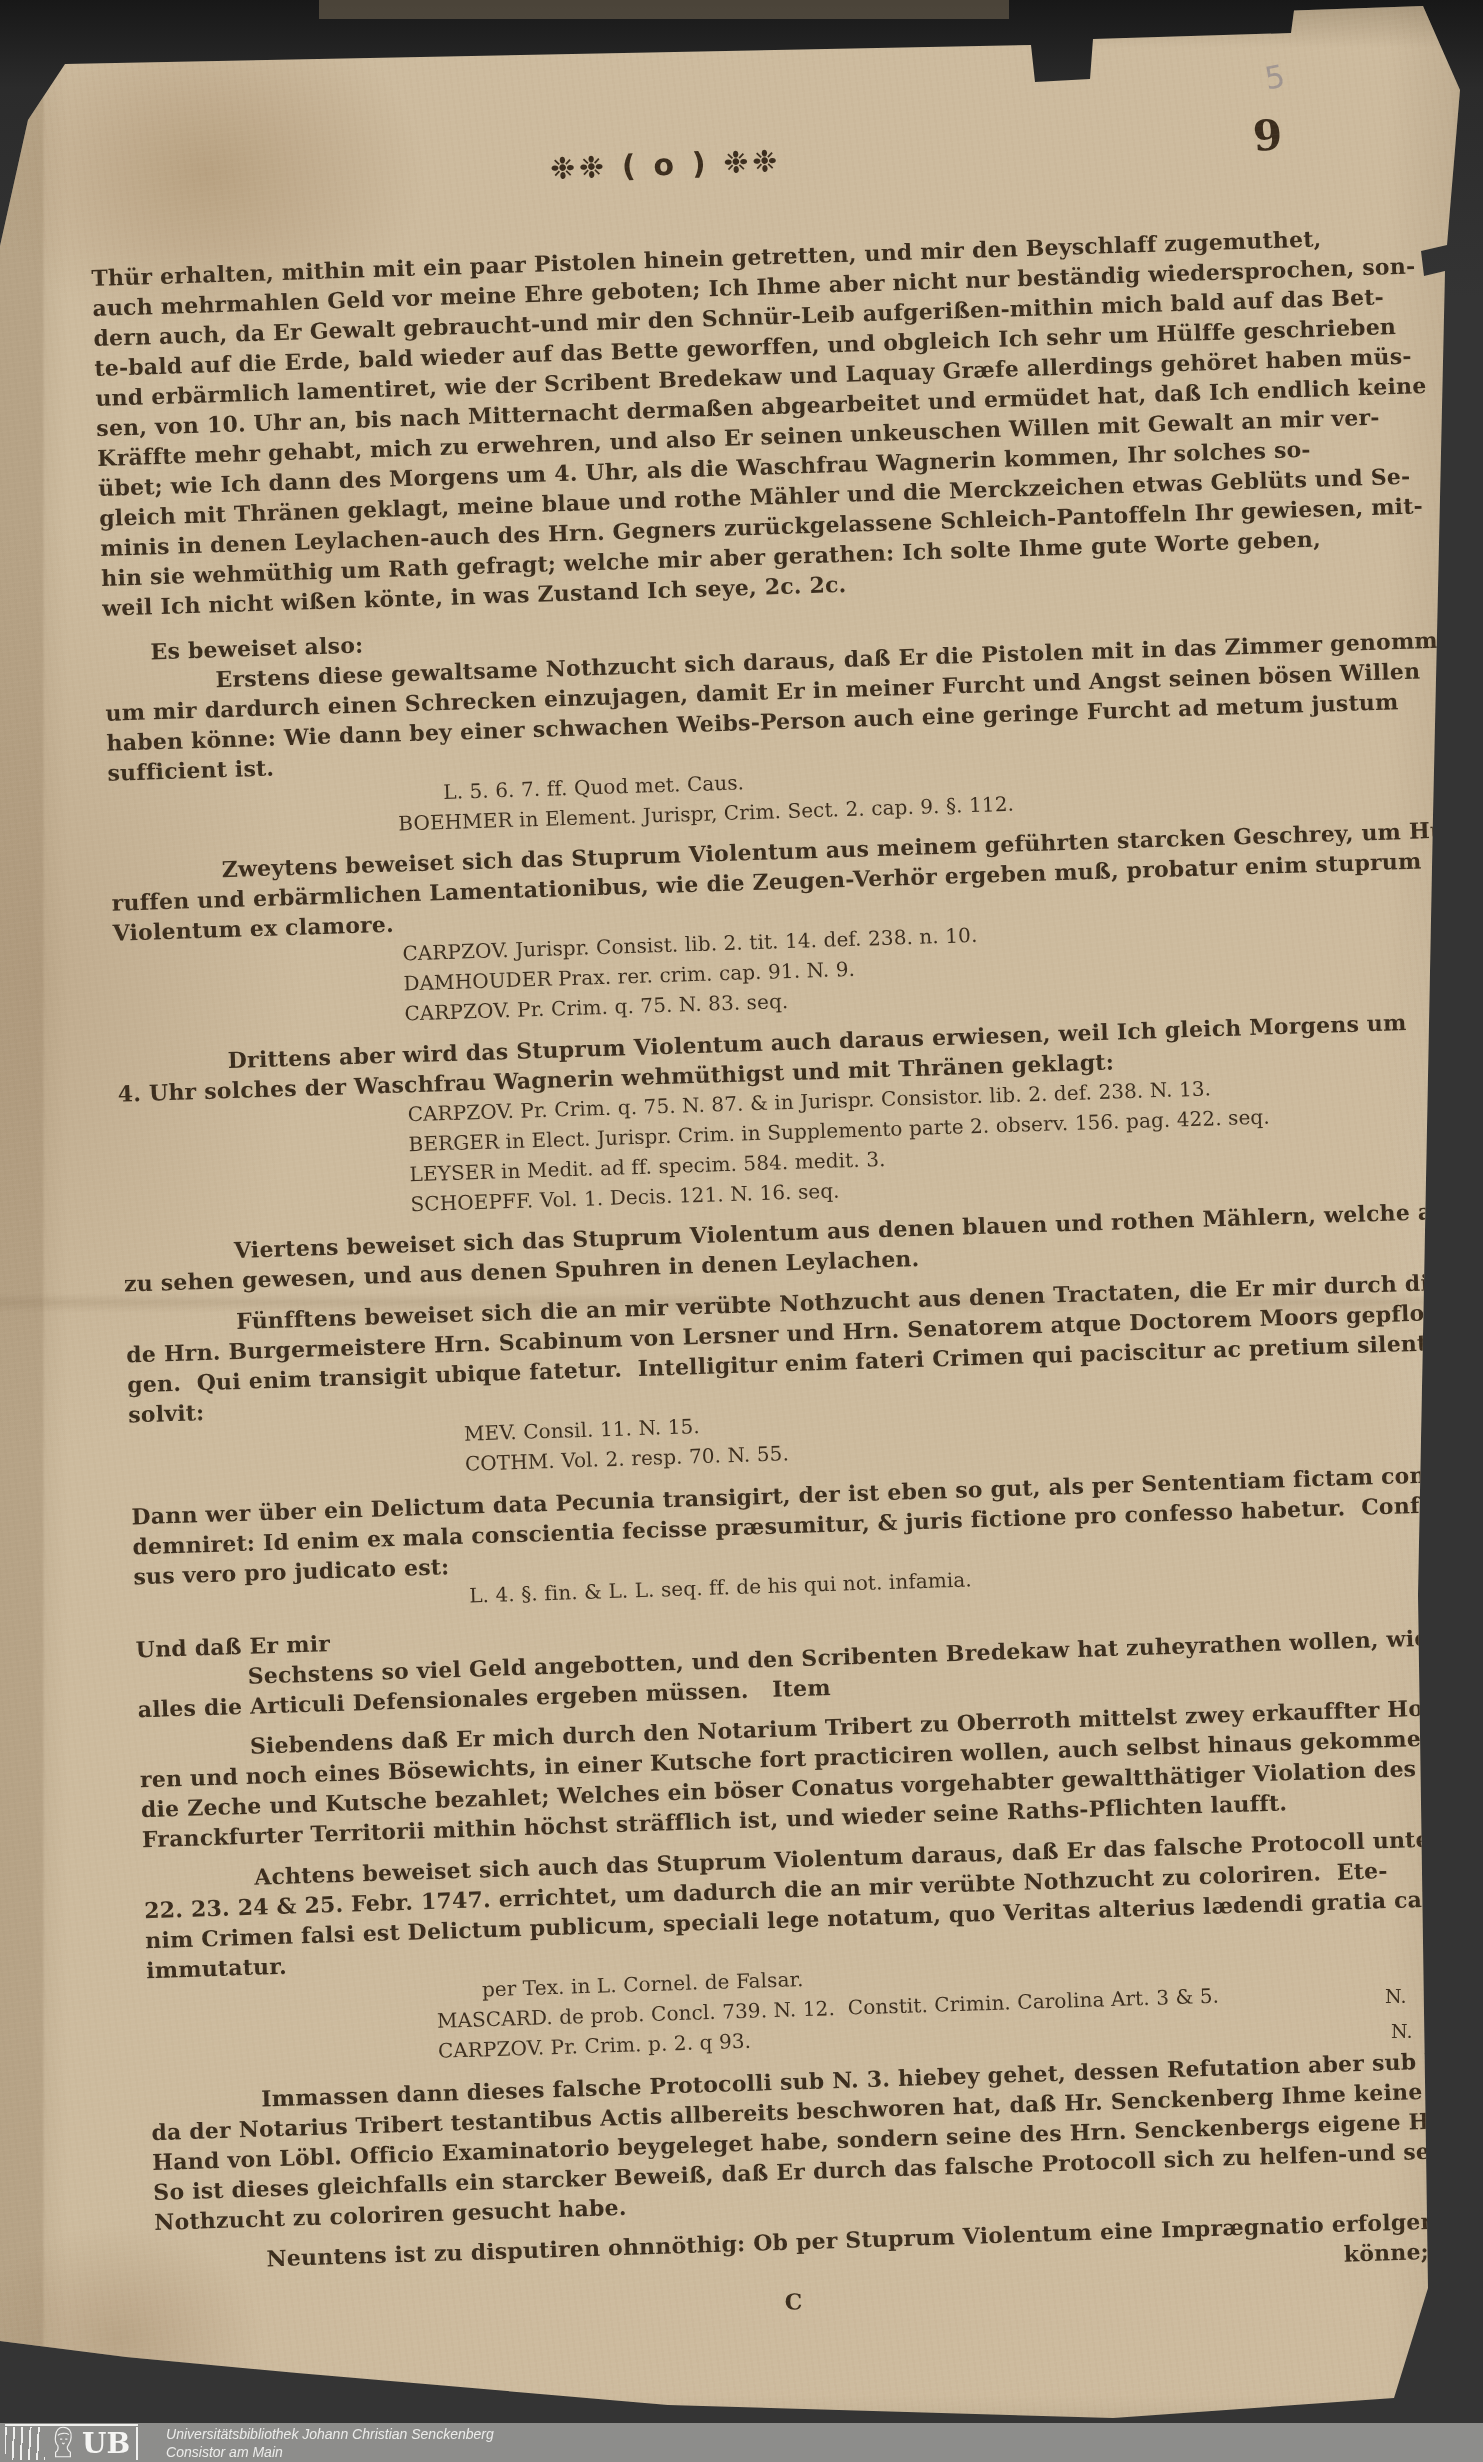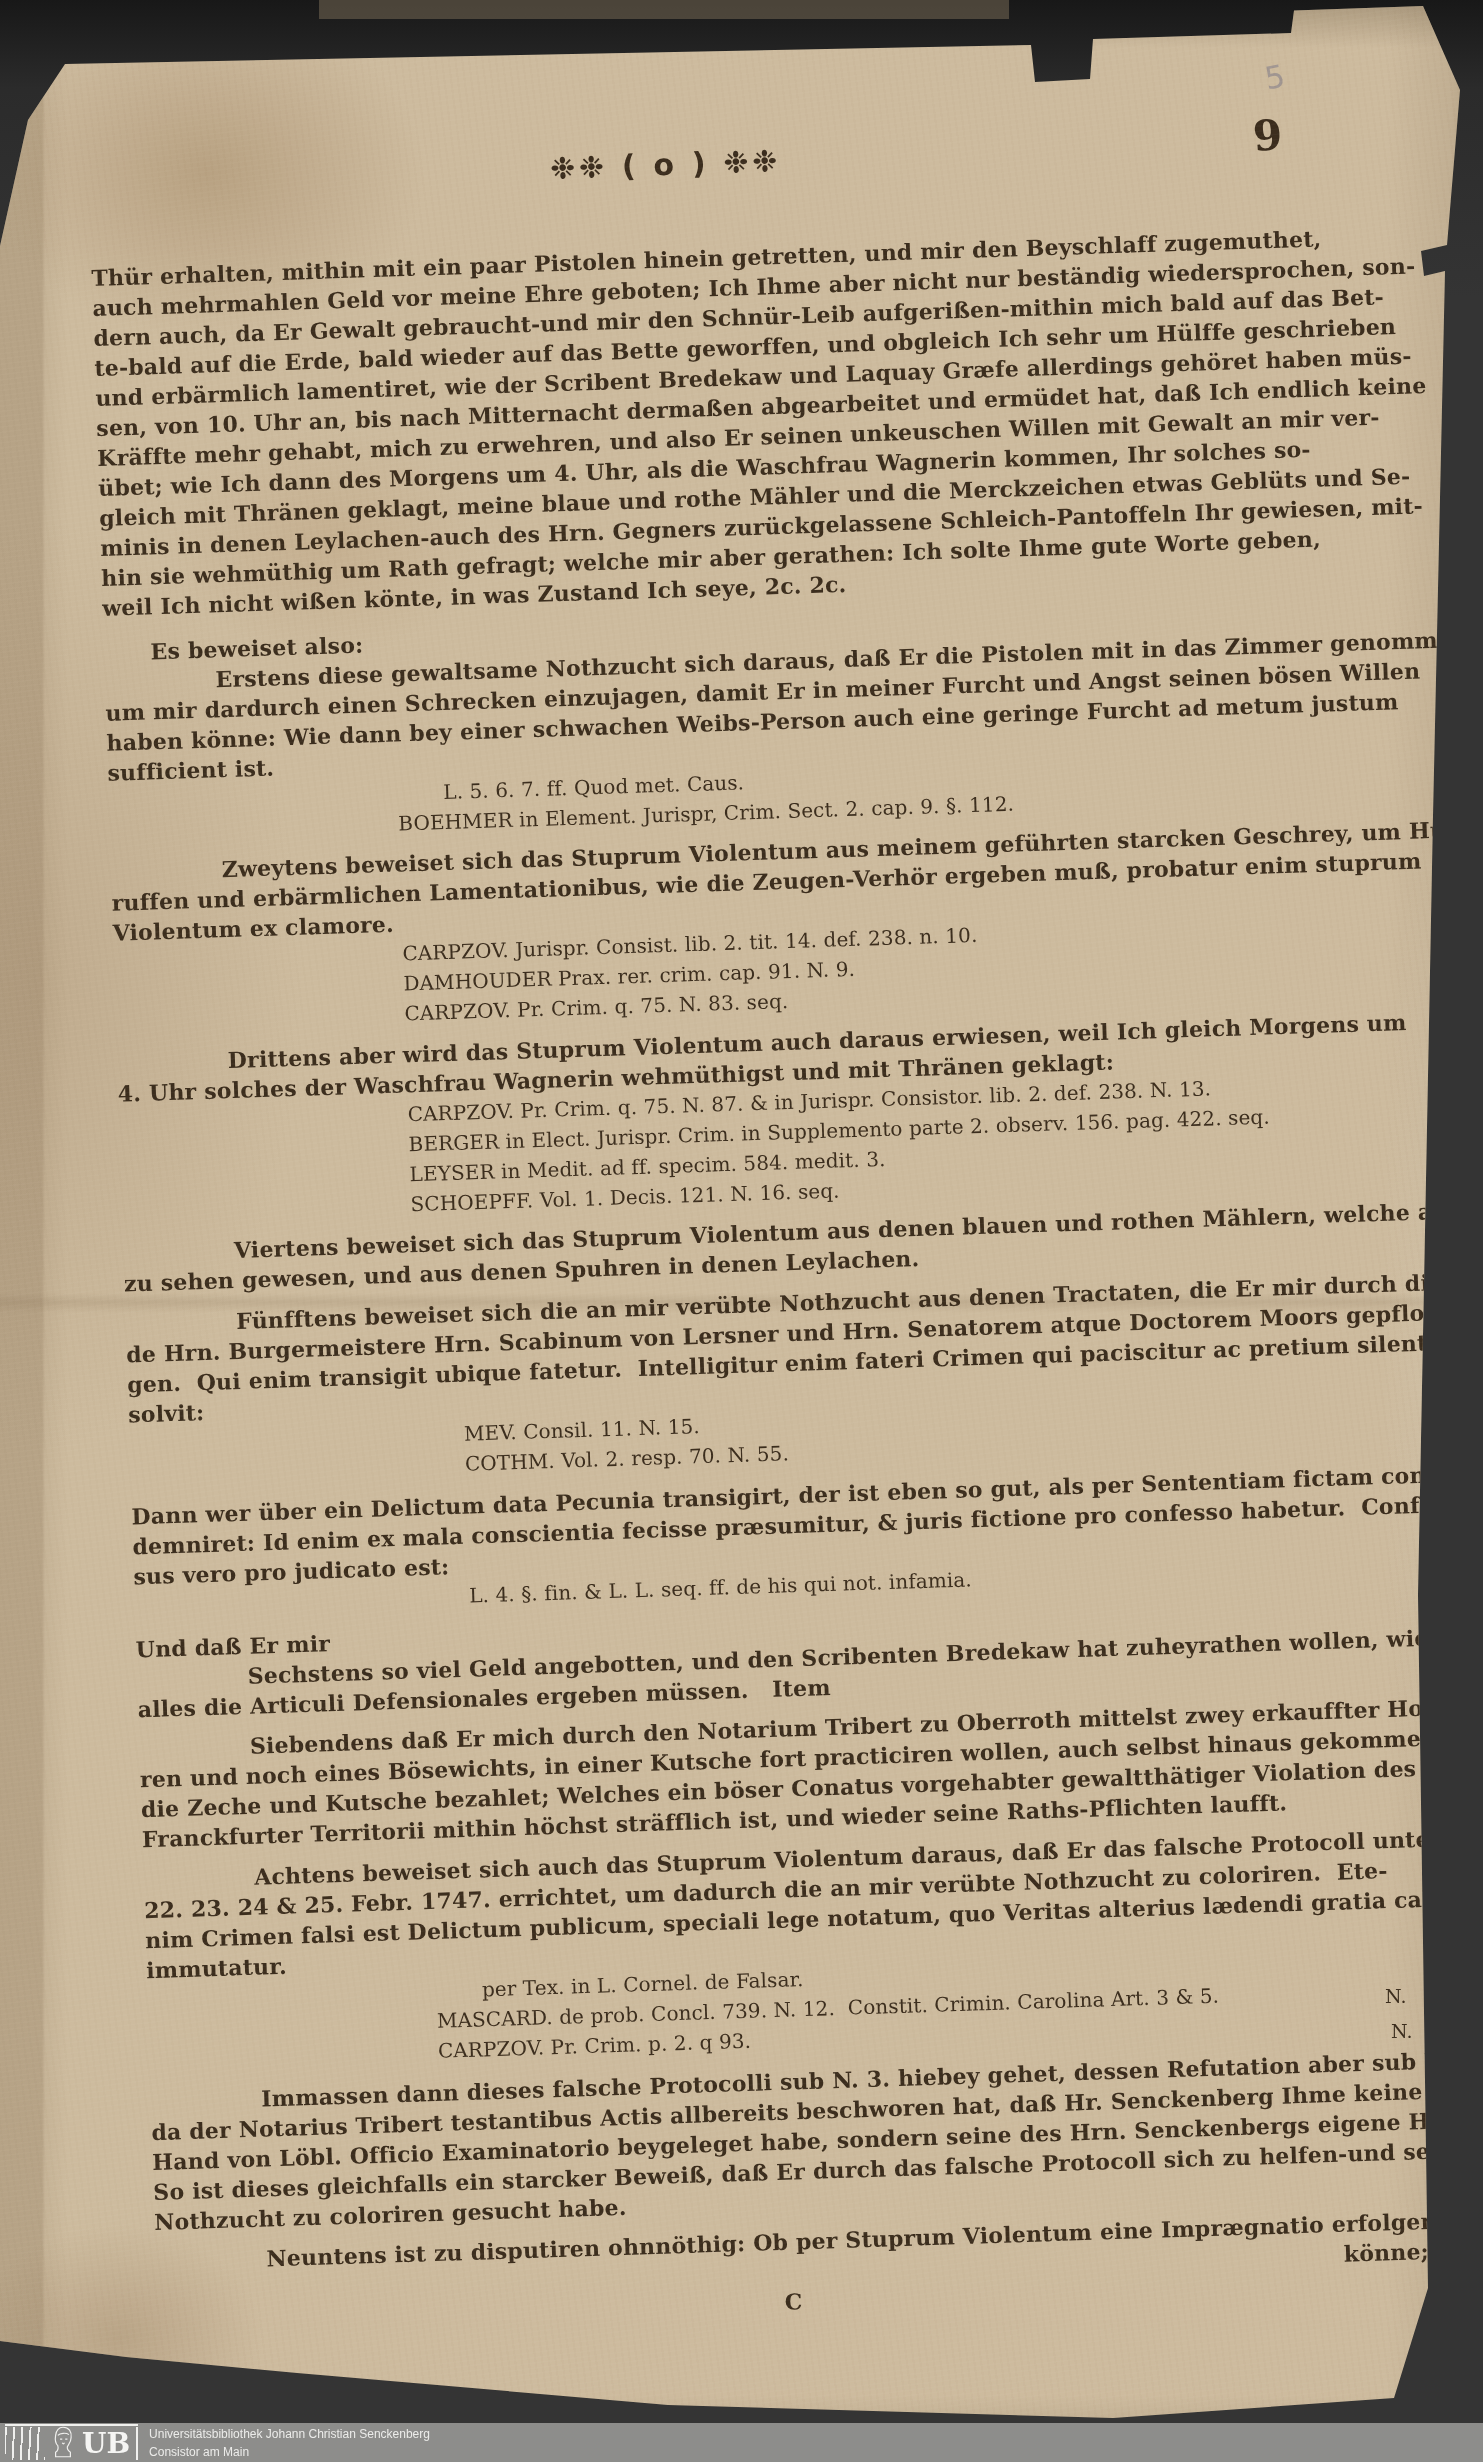--- a/index.html
+++ b/index.html
@@ -57,21 +57,21 @@
   
   #footer{position:absolute;left:0;bottom:0;width:1483px;height:39px;background:#8d8d8b;
       display:flex;align-items:center;font-family:"Liberation Sans",sans-serif;}
   #logo{display:flex;align-items:center;margin-left:4.5px;height:34px;
       border-top:2.2px solid #f0f0ee;padding-top:0.7px;}
   #stripes{width:40px;height:33px;
       background:repeating-linear-gradient(93deg,#f0f0ee 0 1.9px,transparent 1.9px 8.2px);}
   #portrait{margin:0 3px;}
   #ub{font-family:"DejaVu Serif",serif;font-weight:bold;font-size:28px;color:#f5f5f3;
       line-height:33px;padding:0 6px 0 1.5px;border-right:2.2px solid #f0f0ee;}
-  #footer-text{margin-left:11px;color:#ececea;font-size:12px;line-height:18px;}
+  #footer-text{margin-left:28px;color:#ececea;font-size:14px;line-height:18px;font-style:italic;}
 </style>
 </head>
 <body>
 
 <div id="canvas">
   <div id="top-sliver"></div>
 
   <div id="page">
     <div id="pencil" class="ink">5</div>
     <div id="ornament" class="ink">❉❉ ( o ) ❉❉</div>

